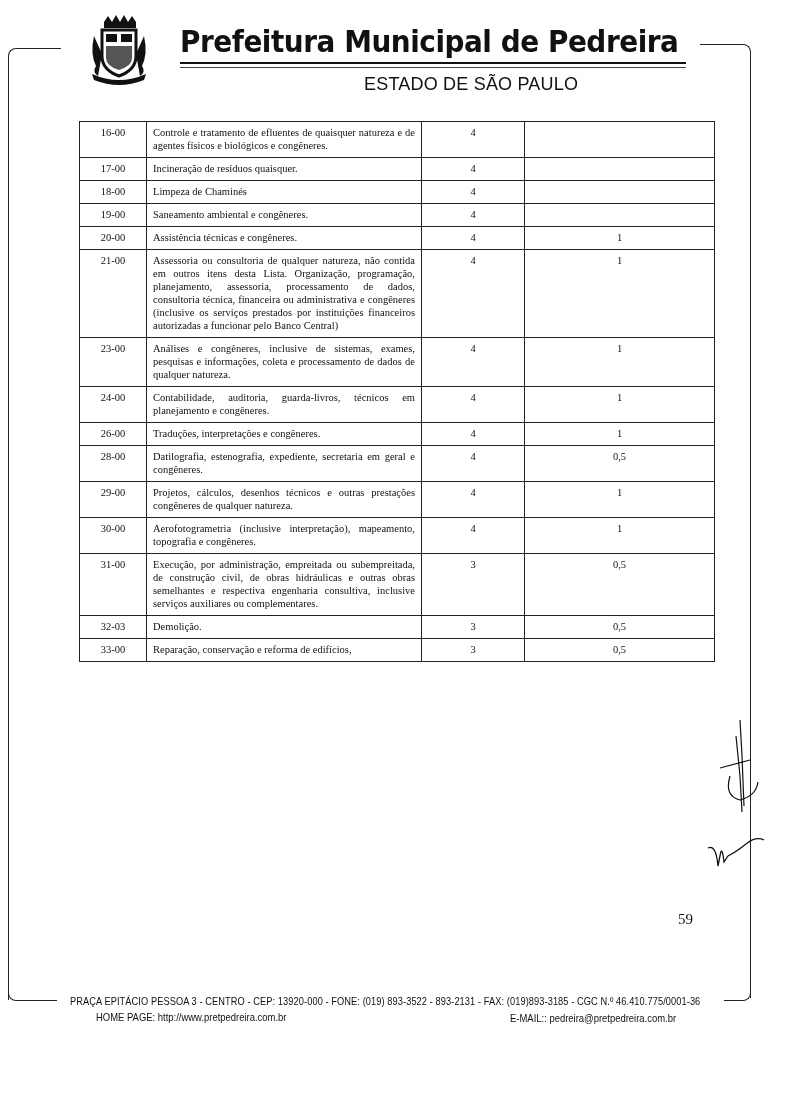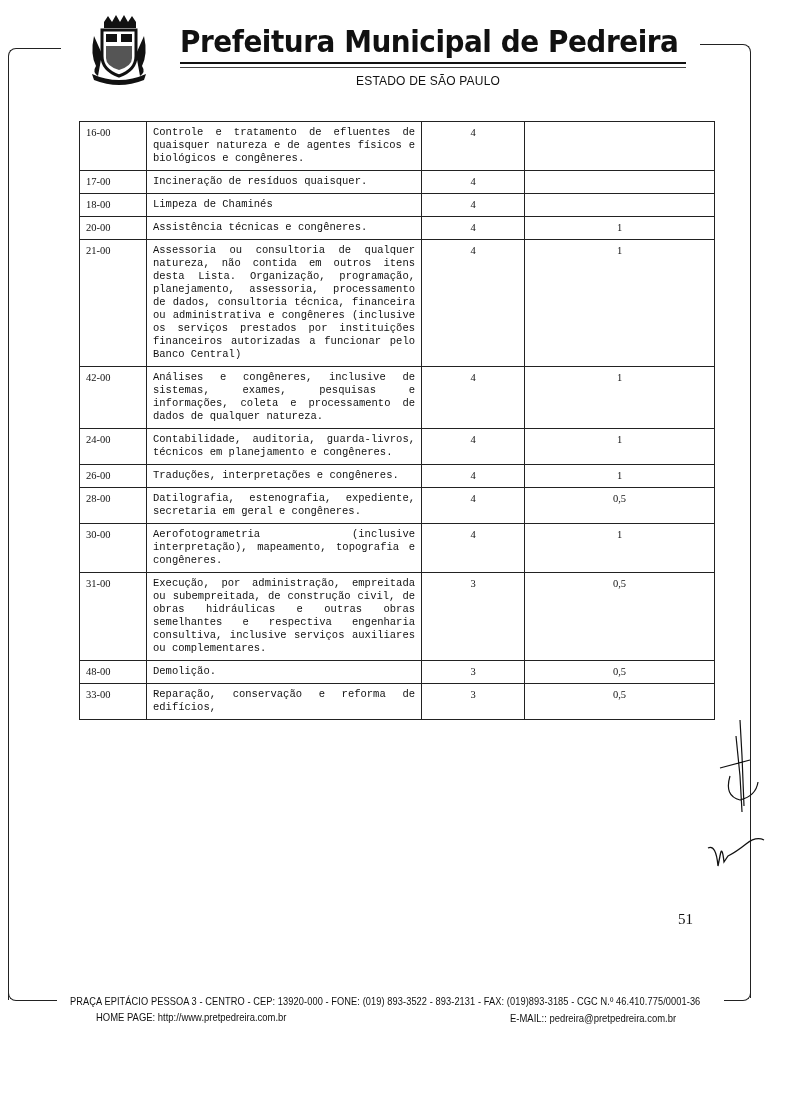--- a/index.html
+++ b/index.html
@@ -8,26 +8,26 @@
   .frame-left { position:absolute; left:8px; top:56px; width:0; height:944px; border-left:1.5px solid #222; }
   .frame-bottom-left { position:absolute; left:8px; top:992px; width:48px; height:8px; border-bottom:1.5px solid #222; border-left:1.5px solid #222; border-bottom-left-radius:8px; }
   .frame-top-right { position:absolute; left:700px; top:44px; width:50px; height:10px; border-top:1.5px solid #222; border-right:1.5px solid #222; border-top-right-radius:8px; }
   .frame-right { position:absolute; left:750px; top:52px; width:0; height:946px; border-right:1.5px solid #222; }
   .frame-bottom-right { position:absolute; left:724px; top:990px; width:26px; height:10px; border-bottom:1.5px solid #222; border-right:1.5px solid #222; border-bottom-right-radius:8px; }
 
   .crest { position:absolute; left:88px; top:14px; width:62px; height:74px; }
   .title { position:absolute; left:180px; top:24px; font-family:"DejaVu Sans", sans-serif; font-weight:bold; font-size:30px; letter-spacing:-0.5px; color:#111; transform:scaleX(0.93); transform-origin:left; white-space:nowrap; }
   .title-rule1 { position:absolute; left:180px; top:62px; width:506px; border-top:2.5px solid #111; }
   .title-rule2 { position:absolute; left:180px; top:67px; width:506px; border-top:1px solid #444; }
-  .subtitle { position:absolute; left:356px; top:74px; font-family:"Liberation Sans", sans-serif; font-size:12px; color:#111; letter-spacing:0.2px; }
+  .subtitle { position:absolute; left:364px; top:74px; font-family:"Liberation Sans", sans-serif; font-size:18px; color:#111; letter-spacing:0.2px; }
 
   table.services { position:absolute; left:79px; top:121px; width:636px; border-collapse:collapse; font-size:10.5px; line-height:13px; }
   table.services td { border:1px solid #222; vertical-align:top; padding:4px 6px 5px 6px; }
-  td.code { width:54px; padding-top:6px; }
-  td.desc { width:262px; text-align:justify;font-family:Liberation Mono, monospace; }
+  td.code { width:54px; text-align:center; padding-top:6px; }
+  td.desc { width:262px; text-align:justify; }
   td.aliq { width:90px; text-align:center; padding-top:6px; }
   td.pct { text-align:center; padding-top:6px; }
 
   .page-number { position:absolute; left:678px; top:911px; font-size:15px; }
   .footer-line1 { position:absolute; left:70px; top:995px; font-family:"Liberation Sans", sans-serif; font-size:10.5px; white-space:nowrap; transform:scaleX(0.88); transform-origin:left; letter-spacing:0.1px; }
   .footer-line2a { position:absolute; left:96px; top:1011px; font-family:"Liberation Sans", sans-serif; font-size:10.5px; transform:scaleX(0.9); transform-origin:left; }
   .footer-line2b { position:absolute; left:510px; top:1012px; font-family:"Liberation Sans", sans-serif; font-size:10.5px; transform:scaleX(0.9); transform-origin:left; }
   .signature { position:absolute; left:706px; top:716px; width:70px; height:160px; }
 </style>
 </head>
@@ -70,33 +70,39 @@
         <td class="aliq">4</td>
         <td class="pct"></td>
       </tr>
       <tr>
         <td class="code">18-00</td>
         <td class="desc">Limpeza de Chaminés</td>
         <td class="aliq">4</td>
         <td class="pct"></td>
       </tr>
       <tr>
+        <td class="code">19-00</td>
+        <td class="desc">Saneamento ambiental e congêneres.</td>
+        <td class="aliq">4</td>
+        <td class="pct"></td>
+      </tr>
+      <tr>
         <td class="code">20-00</td>
         <td class="desc">Assistência técnicas e congêneres.</td>
         <td class="aliq">4</td>
         <td class="pct">1</td>
       </tr>
       <tr>
         <td class="code">21-00</td>
         <td class="desc">Assessoria ou consultoria de qualquer natureza, não contida em outros itens desta Lista. Organização, programação, planejamento, assessoria, processamento de dados, consultoria técnica, financeira ou administrativa e congêneres (inclusive os serviços prestados por instituições financeiros autorizadas a funcionar pelo Banco Central)</td>
         <td class="aliq">4</td>
         <td class="pct">1</td>
       </tr>
       <tr>
-        <td class="code">42-00</td>
+        <td class="code">23-00</td>
         <td class="desc">Análises e congêneres, inclusive de sistemas, exames, pesquisas e informações, coleta e processamento de dados de qualquer natureza.</td>
         <td class="aliq">4</td>
         <td class="pct">1</td>
       </tr>
       <tr>
         <td class="code">24-00</td>
         <td class="desc">Contabilidade, auditoria, guarda-livros, técnicos em planejamento e congêneres.</td>
         <td class="aliq">4</td>
         <td class="pct">1</td>
       </tr>
@@ -106,48 +112,54 @@
         <td class="aliq">4</td>
         <td class="pct">1</td>
       </tr>
       <tr>
         <td class="code">28-00</td>
         <td class="desc">Datilografia, estenografia, expediente, secretaria em geral e congêneres.</td>
         <td class="aliq">4</td>
         <td class="pct">0,5</td>
       </tr>
       <tr>
+        <td class="code">29-00</td>
+        <td class="desc">Projetos, cálculos, desenhos técnicos e outras prestações congêneres de qualquer natureza.</td>
+        <td class="aliq">4</td>
+        <td class="pct">1</td>
+      </tr>
+      <tr>
         <td class="code">30-00</td>
         <td class="desc">Aerofotogrametria (inclusive interpretação), mapeamento, topografia e congêneres.</td>
         <td class="aliq">4</td>
         <td class="pct">1</td>
       </tr>
       <tr>
         <td class="code">31-00</td>
         <td class="desc">Execução, por administração, empreitada ou subempreitada, de construção civil, de obras hidráulicas e outras obras semelhantes e respectiva engenharia consultiva, inclusive serviços auxiliares ou complementares.</td>
         <td class="aliq">3</td>
         <td class="pct">0,5</td>
       </tr>
       <tr>
-        <td class="code">48-00</td>
+        <td class="code">32-03</td>
         <td class="desc">Demolição.</td>
         <td class="aliq">3</td>
         <td class="pct">0,5</td>
       </tr>
       <tr>
         <td class="code">33-00</td>
         <td class="desc">Reparação, conservação e reforma de edifícios,</td>
         <td class="aliq">3</td>
         <td class="pct">0,5</td>
       </tr>
     </tbody>
 </table>
 
 <svg class="signature" viewBox="0 0 70 160">
   <path d="M34 4 L36 40 L38 90 M30 20 L34 60 L36 96 M14 52 L44 44 M24 60 Q18 80 34 84 Q50 80 52 66" fill="none" stroke="#111" stroke-width="1.2"></path>
   <path d="M2 132 Q10 128 12 150 L14 140 Q16 128 18 146 L22 140 Q30 136 40 128 Q50 120 58 124" fill="none" stroke="#111" stroke-width="1.3"></path>
 </svg>
 
-<div class="page-number">51</div>
+<div class="page-number">59</div>
 
 <div class="footer-line1">PRAÇA EPITÁCIO PESSOA 3 - CENTRO - CEP: 13920-000 - FONE: (019) 893-3522 - 893-2131 - FAX: (019)893-3185 - CGC N.º 46.410.775/0001-36</div>
 <div class="footer-line2a">HOME PAGE: http://www.pretpedreira.com.br</div>
 <div class="footer-line2b">E-MAIL:: pedreira@pretpedreira.com.br</div>
 
 </body></html>

